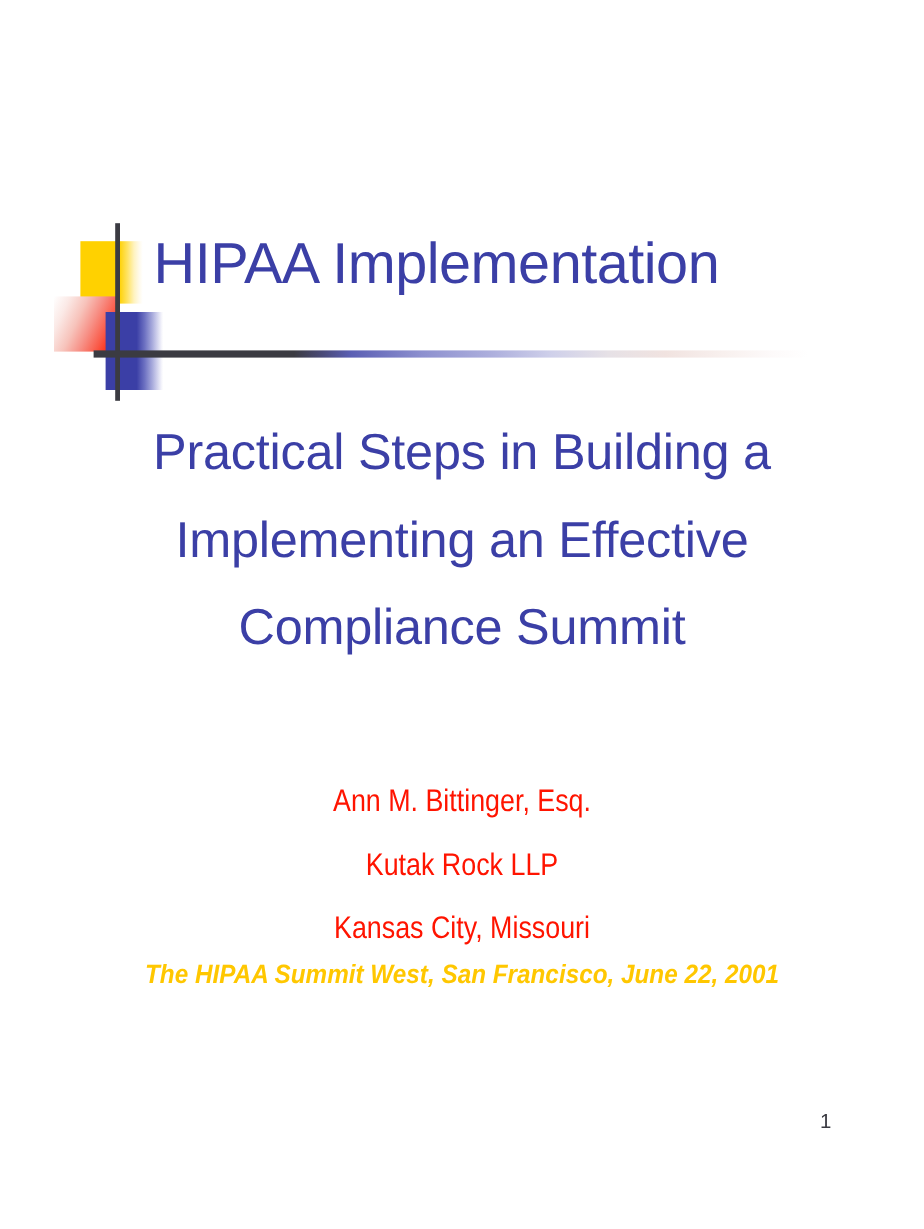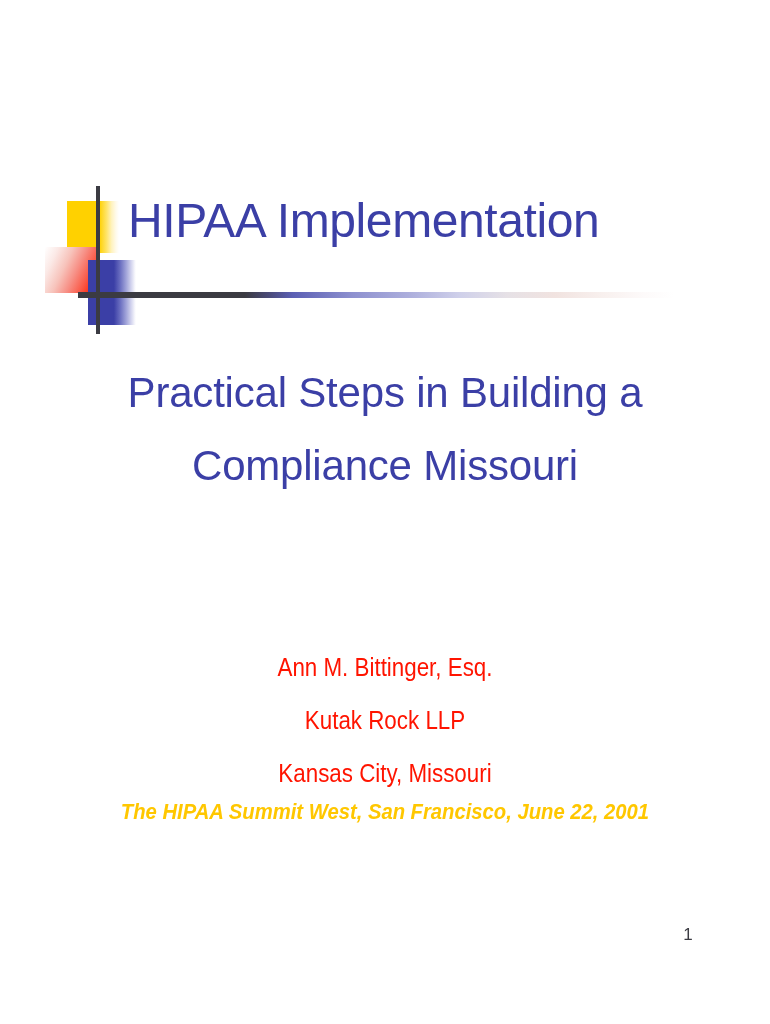--- a/index.html
+++ b/index.html
@@ -112,21 +112,21 @@
                 #f1e3e0 80%,
                 #f8f0ee 88%,
                 #fdfafa 95%,
                 #ffffff 100%);
   }
 
   
   .subtitle {
     position: absolute;
     left: 55px;
-    top: 356px;
+    top: 340px;
     width: 660px;
     text-align: center;
     font-size: 42px;
     line-height: 73px;
     color: #3b3fa6;
     letter-spacing: -0.2px;
   }
   .subtitle-line { display: block; white-space: nowrap; }
 
   
@@ -183,21 +183,22 @@
     <div class="logo-blue"></div>
     <div class="logo-vrule"></div>
   </div>
 
   <div class="title-text">HIPAA Implementation</div>
 
   <div class="title-rule"></div>
 
   <div class="subtitle">
     <span class="subtitle-line">Practical Steps in Building a</span>
-    <span class="subtitle-line">Compliance Missouri</span>
+    <span class="subtitle-line">Implementing an Effective</span>
+    <span class="subtitle-line">Compliance Summit</span>
   </div>
 
   <div class="presenter">
     <span class="presenter-line">Ann M. Bittinger, Esq.</span>
     <span class="presenter-line">Kutak Rock LLP</span>
     <span class="presenter-line">Kansas City, Missouri</span>
   </div>
 
   <div class="event-line">The HIPAA Summit West, San Francisco, June 22, 2001</div>
 

